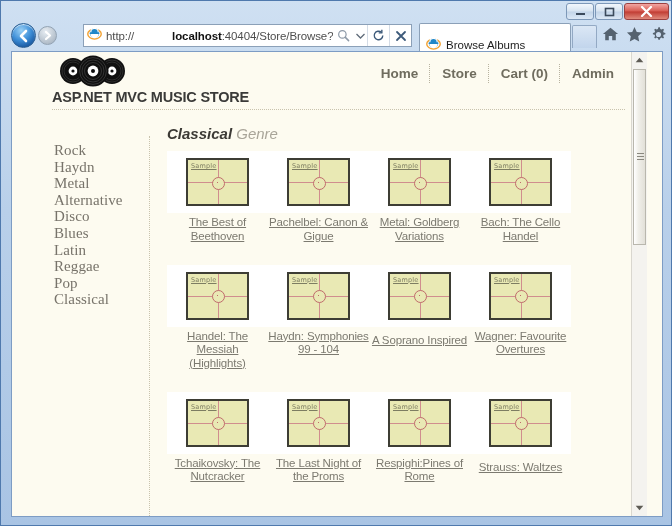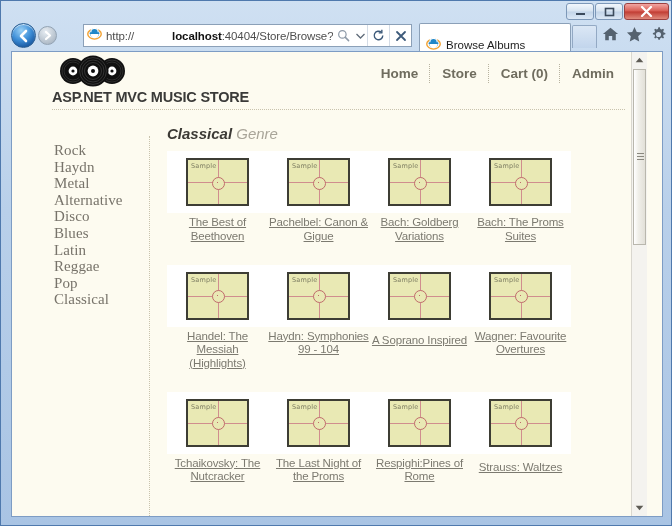--- a/index.html
+++ b/index.html
@@ -287,20 +287,21 @@
     border: 2px solid #3d3d34;
     box-sizing: border-box;
     overflow: hidden;
   }
   .sample-img .s-label {
     position: absolute; left: 3px; top: 2px;
     font-family: "DejaVu Sans", sans-serif;
     font-size: 6.5px;
     color: #7d7d62;
     letter-spacing: .2px;
+    text-decoration: underline;
   }
   .sample-img .h-line {
     position: absolute; left: 0; right: 0; top: 50%;
     height: 1px; background: #d08e8e;
   }
   .sample-img .v-line {
     position: absolute; top: 0; bottom: 0; left: 50%;
     width: 1px; background: #d08e8e;
   }
   .sample-img .circle {
@@ -519,30 +520,30 @@
                   </div>
                 </div><a href="#" class="album-title">Pachelbel: Canon &amp; Gigue</a></div>
               <div class="album-item"><div class="album-thumb-wrap">
                   <div class="sample-img">
                     <span class="s-label">Sample</span>
                     <span class="h-line"></span>
                     <span class="v-line"></span>
                     <span class="circle"></span>
                     <span class="dot"></span>
                   </div>
-                </div><a href="#" class="album-title">Bach: Goldberg Variations</a></div>
-              <div class="album-item"><div class="album-thumb-wrap">
-                  <div class="sample-img">
-                    <span class="s-label">Sample</span>
-                    <span class="h-line"></span>
-                    <span class="v-line"></span>
-                    <span class="circle"></span>
-                    <span class="dot"></span>
-                  </div>
-                </div><a href="#" class="album-title">Bach: The Proms Suites</a></div>
+                </div><a href="#" class="album-title">Metal: Goldberg Variations</a></div>
+              <div class="album-item"><div class="album-thumb-wrap">
+                  <div class="sample-img">
+                    <span class="s-label">Sample</span>
+                    <span class="h-line"></span>
+                    <span class="v-line"></span>
+                    <span class="circle"></span>
+                    <span class="dot"></span>
+                  </div>
+                </div><a href="#" class="album-title">Bach: The Cello Handel</a></div>
               <div class="album-item"><div class="album-thumb-wrap">
                   <div class="sample-img">
                     <span class="s-label">Sample</span>
                     <span class="h-line"></span>
                     <span class="v-line"></span>
                     <span class="circle"></span>
                     <span class="dot"></span>
                   </div>
                 </div><a href="#" class="album-title">Handel: The Messiah (Highlights)</a></div>
               <div class="album-item"><div class="album-thumb-wrap">

